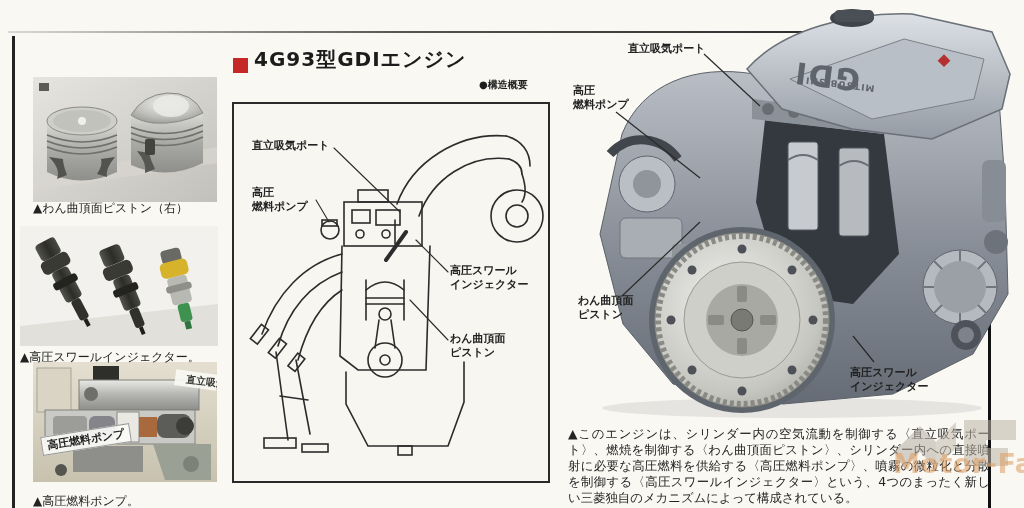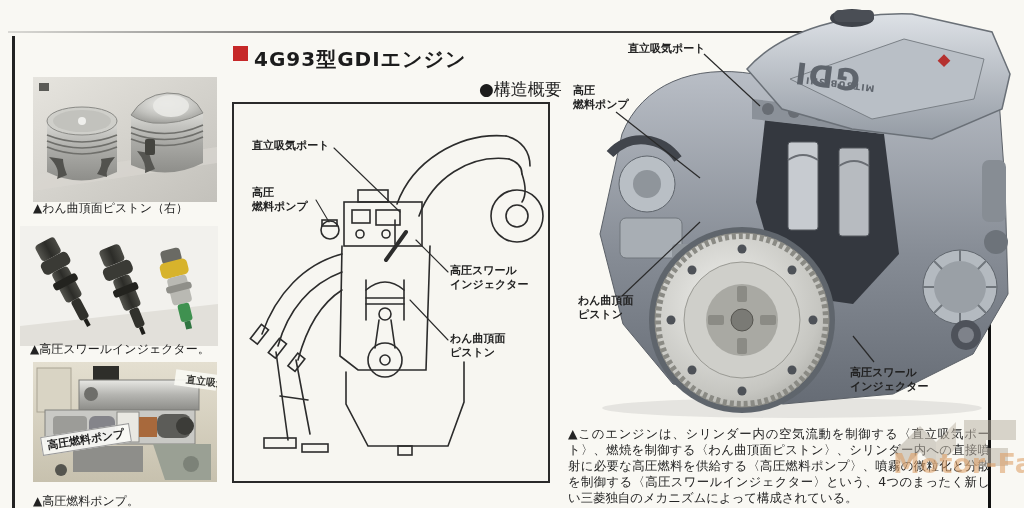--- a/index.html
+++ b/index.html
@@ -9,23 +9,23 @@
     font-family:"DejaVu Sans","Liberation Sans",sans-serif;
     color:#1c1c1c;
   }
   .abs{position:absolute;}
   
   .border-top{left:8px;top:31px;width:983px;height:2px;
     background:linear-gradient(to right,rgba(40,40,40,.15),rgba(30,30,30,.75) 40%,#1d1d1d);z-index:1;}
   .border-left{left:12px;top:36px;width:3px;height:472px;background:#222;z-index:1;}
   .border-right{left:988px;top:31px;width:3px;height:477px;background:#111;z-index:1;}
 
-  .page-title{left:233px;top:46px;font-size:20px;font-weight:700;letter-spacing:1px;z-index:4;display:flex;align-items:flex-start;gap:6px;}
+  .page-title{left:233px;top:46px;font-size:20px;font-weight:700;letter-spacing:1px;z-index:4;display:flex;align-items:flex-end;gap:6px;}
   .title-square{width:15px;height:15px;display:inline-block;}
-  .section-label{left:479px;top:78px;font-size:17px;font-weight:400;z-index:4;}
+  .section-label{left:479px;top:78px;font-size:10px;font-weight:700;z-index:4;}
 
   .caption{font-size:12px;font-weight:400;color:#222;z-index:4;white-space:nowrap;}
 
   .photo{overflow:hidden;z-index:2;}
   .photo svg{display:block;}
 
   
   .diagram-box{left:232px;top:102px;width:318px;height:381px;border:2px solid #2a2a2a;background:#f7f6f1;z-index:2;box-sizing:border-box;}
   .dlabel{position:absolute;font-size:11px;font-weight:600;color:#222;line-height:14px;z-index:5;white-space:pre-line;}
 
@@ -135,21 +135,21 @@
     <g transform="rotate(-14 160 66)">
       <rect x="150" y="22" width="20" height="14" rx="4" fill="#6a6a64"></rect>
       <rect x="146" y="34" width="28" height="16" rx="5" fill="#d7b32c"></rect>
       <rect x="150" y="50" width="20" height="28" rx="4" fill="#b9b9b3"></rect>
       <rect x="147" y="58" width="26" height="7" rx="3" fill="#8f8f89"></rect>
       <rect x="154" y="78" width="12" height="18" rx="3" fill="#3f9150"></rect>
       <rect x="157" y="96" width="6" height="8" fill="#2f7440"></rect>
     </g>
   </svg>
 </div>
-<div class="abs caption" style="left:20px;top:341px;margin-left:10px;">▲高圧スワールインジェクター。</div>
+<div class="abs caption" style="left:20px;top:349px;">▲高圧スワールインジェクター。</div>
 
 <div class="abs photo" style="left:33px;top:362px;width:184px;height:120px;">
   <svg width="184" height="120" viewBox="0 0 184 120">
     <defs>
       <linearGradient id="pumpBg" x1="0" y1="0" x2="0" y2="1">
         <stop offset="0" stop-color="#e4dfd0"></stop>
           <stop offset="1" stop-color="#c7c1ae"></stop>
       </linearGradient>
       <linearGradient id="pumpSilver" x1="0" y1="0" x2="0" y2="1">
         <stop offset="0" stop-color="#e8e8e4"></stop>

